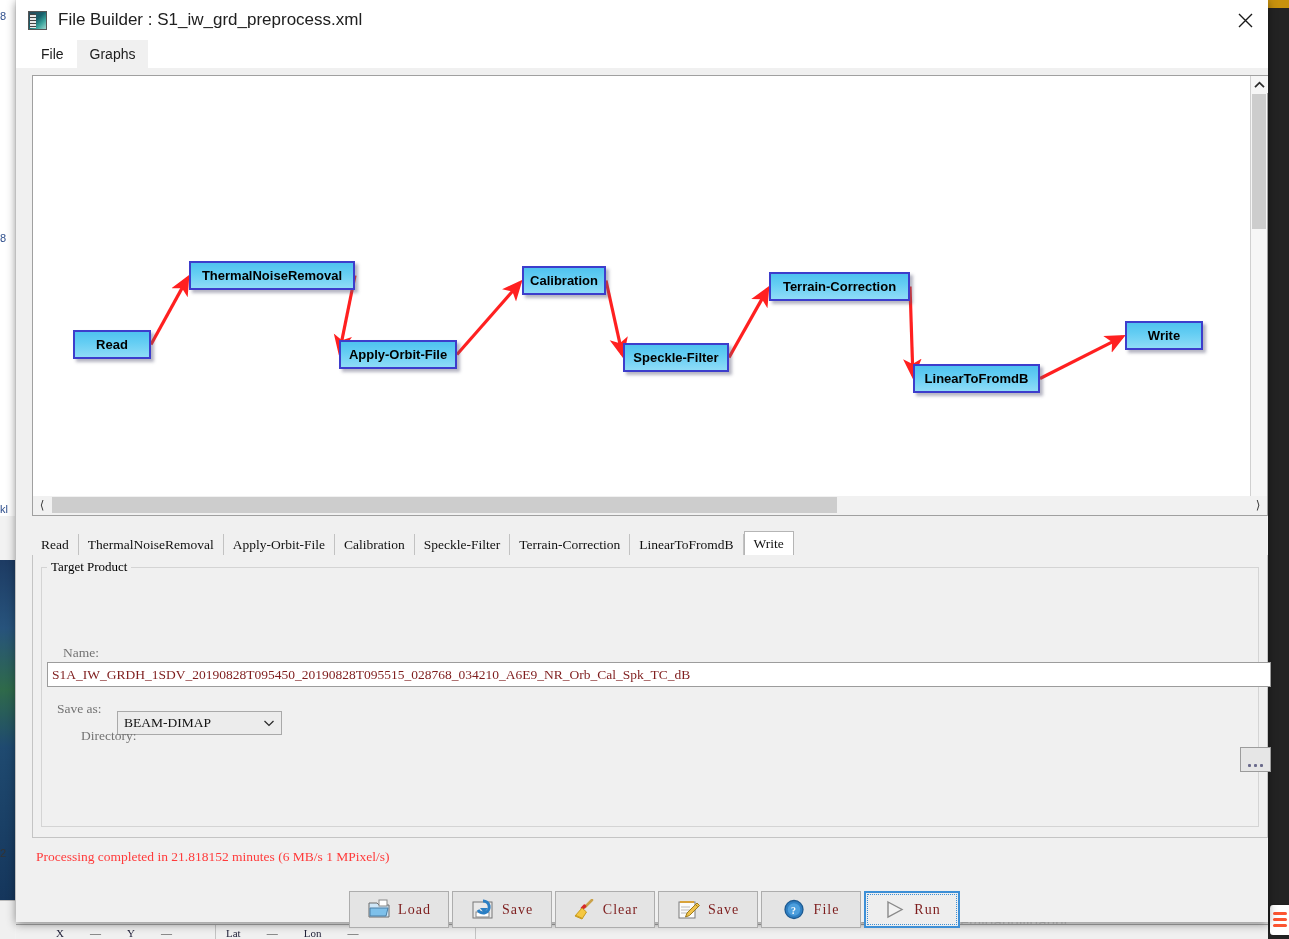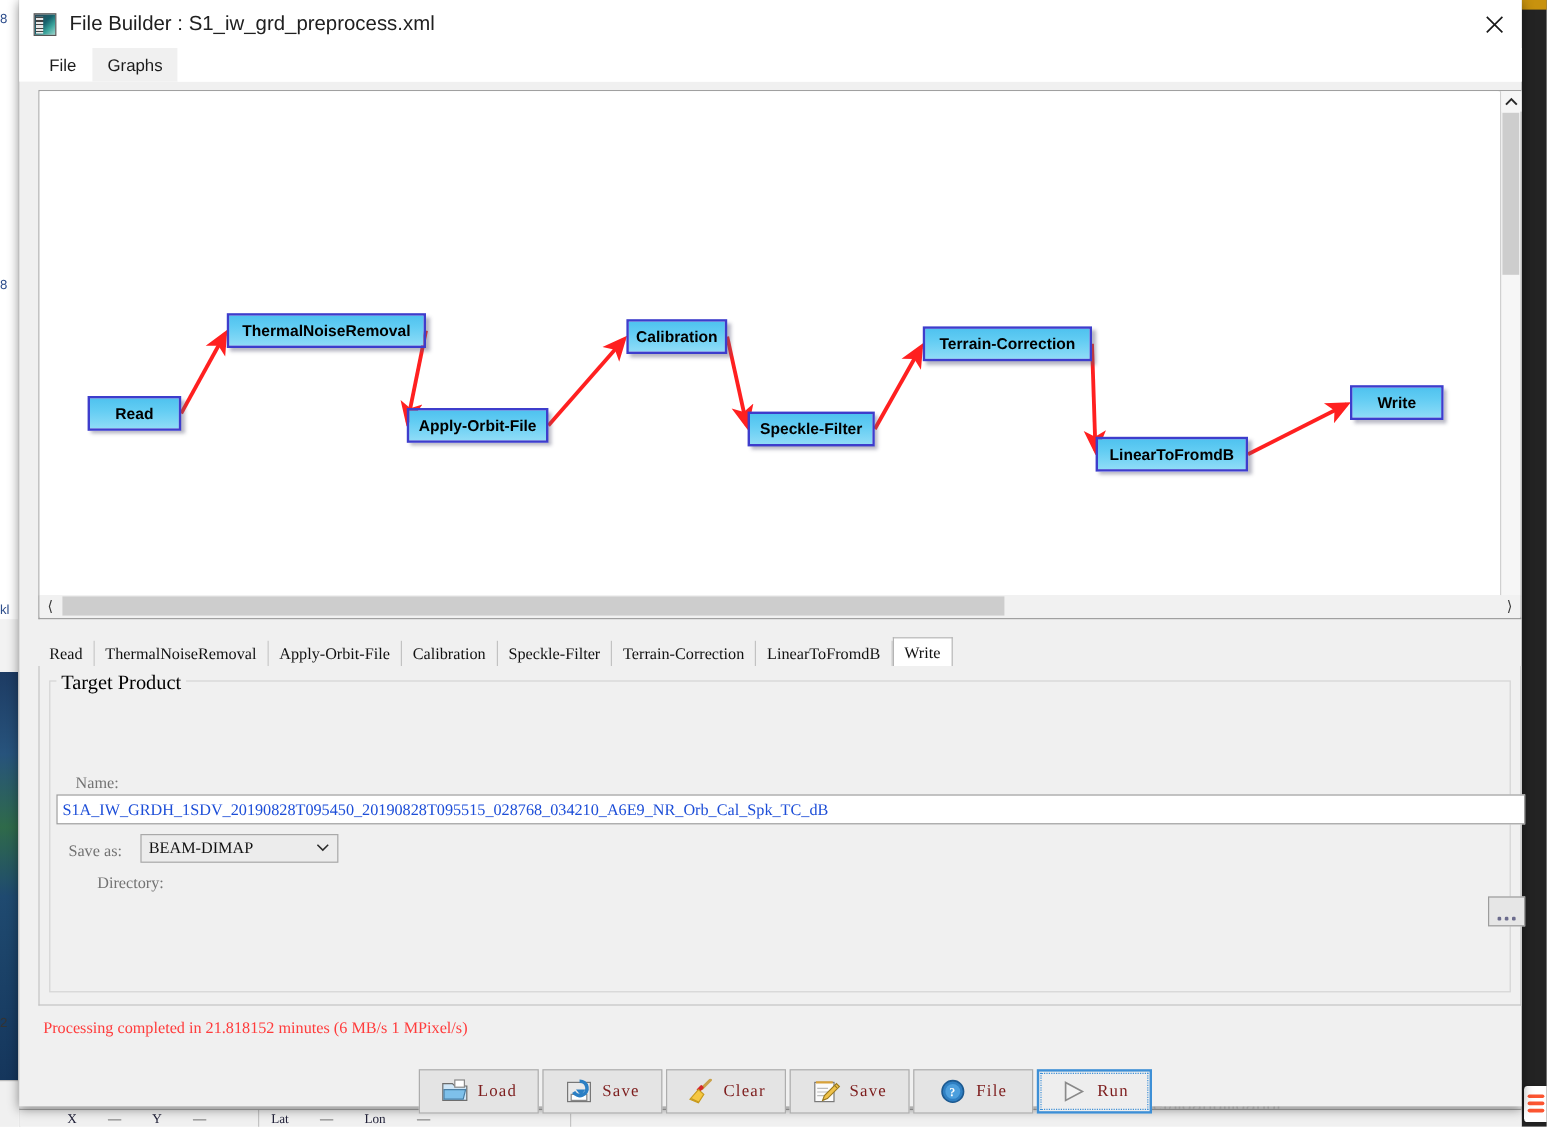--- a/index.html
+++ b/index.html
@@ -84,28 +84,28 @@
      border-right:1px solid #c2c2c2;background:#f0f0f0;}
   .tab.selected{height:24px;line-height:23px;background:#ffffff;border:1px solid #b5b5b5;border-bottom:none;
      border-right:1px solid #b5b5b5;}
   .tabstrip-rest{flex:1;border-bottom:0;}
 
   
   .param-panel{position:absolute;left:16px;top:555px;width:1236px;height:283px;
      background:#f0f0f0;border:1px solid #c4c4c4;border-top:none;box-sizing:border-box;}
   .group{position:absolute;left:8px;top:12px;width:1218px;height:260px;border:1px solid #d4d4d4;box-sizing:border-box;}
   .group-title{position:absolute;left:14px;top:4px;background:#f0f0f0;padding:0 4px;
-     font-family:"Liberation Serif",serif;font-size:17px;color:#000;}
+     font-family:"Liberation Serif",serif;font-size:13px;color:#000;}
   .lbl{position:absolute;font-family:"Liberation Serif",serif;font-size:13.5px;color:#737373;}
   .textfield{position:absolute;box-sizing:border-box;background:#fff;border:1px solid #9c9c9c;
-     font-family:"Liberation Serif",serif;font-size:13.5px;color:#1d4ed8;
+     font-family:"Liberation Serif",serif;font-size:13.5px;color:#7f1d1d;
      display:flex;align-items:center;padding:0 4px;}
   .combo{position:absolute;box-sizing:border-box;background:#ececec;border:1px solid #a9a9a9;
      font-family:"Liberation Serif",serif;font-size:13.5px;color:#111;
-     display:flex;align-items:center;padding:0 6px;}
+     display:flex;align-items:center;padding:0 6px;margin-top:16px;}
   .combo .cv{flex:1;}
   .combo .carat{color:#2a2a2a;font-size:10px;}
   .dots-btn{position:absolute;box-sizing:border-box;background:#e6e6e6;border:1px solid #9c9c9c;
      display:flex;align-items:flex-end;justify-content:center;padding-bottom:4px;gap:3px;}
   .dots-btn i{width:3px;height:3px;background:#6b6b8c;display:block;border-radius:1px;}
 
   
   .statusmsg{position:absolute;left:20px;top:849px;font-family:"Liberation Serif",serif;font-size:13.5px;color:#ff3b3b;white-space:nowrap;}
   .btnrow{position:absolute;left:333px;top:871px;display:flex;gap:3px;margin-top:20px;}
   .dlgbtn{width:100px;height:37px;box-sizing:border-box;background:#e4e4e4;border:1px solid #adadad;

